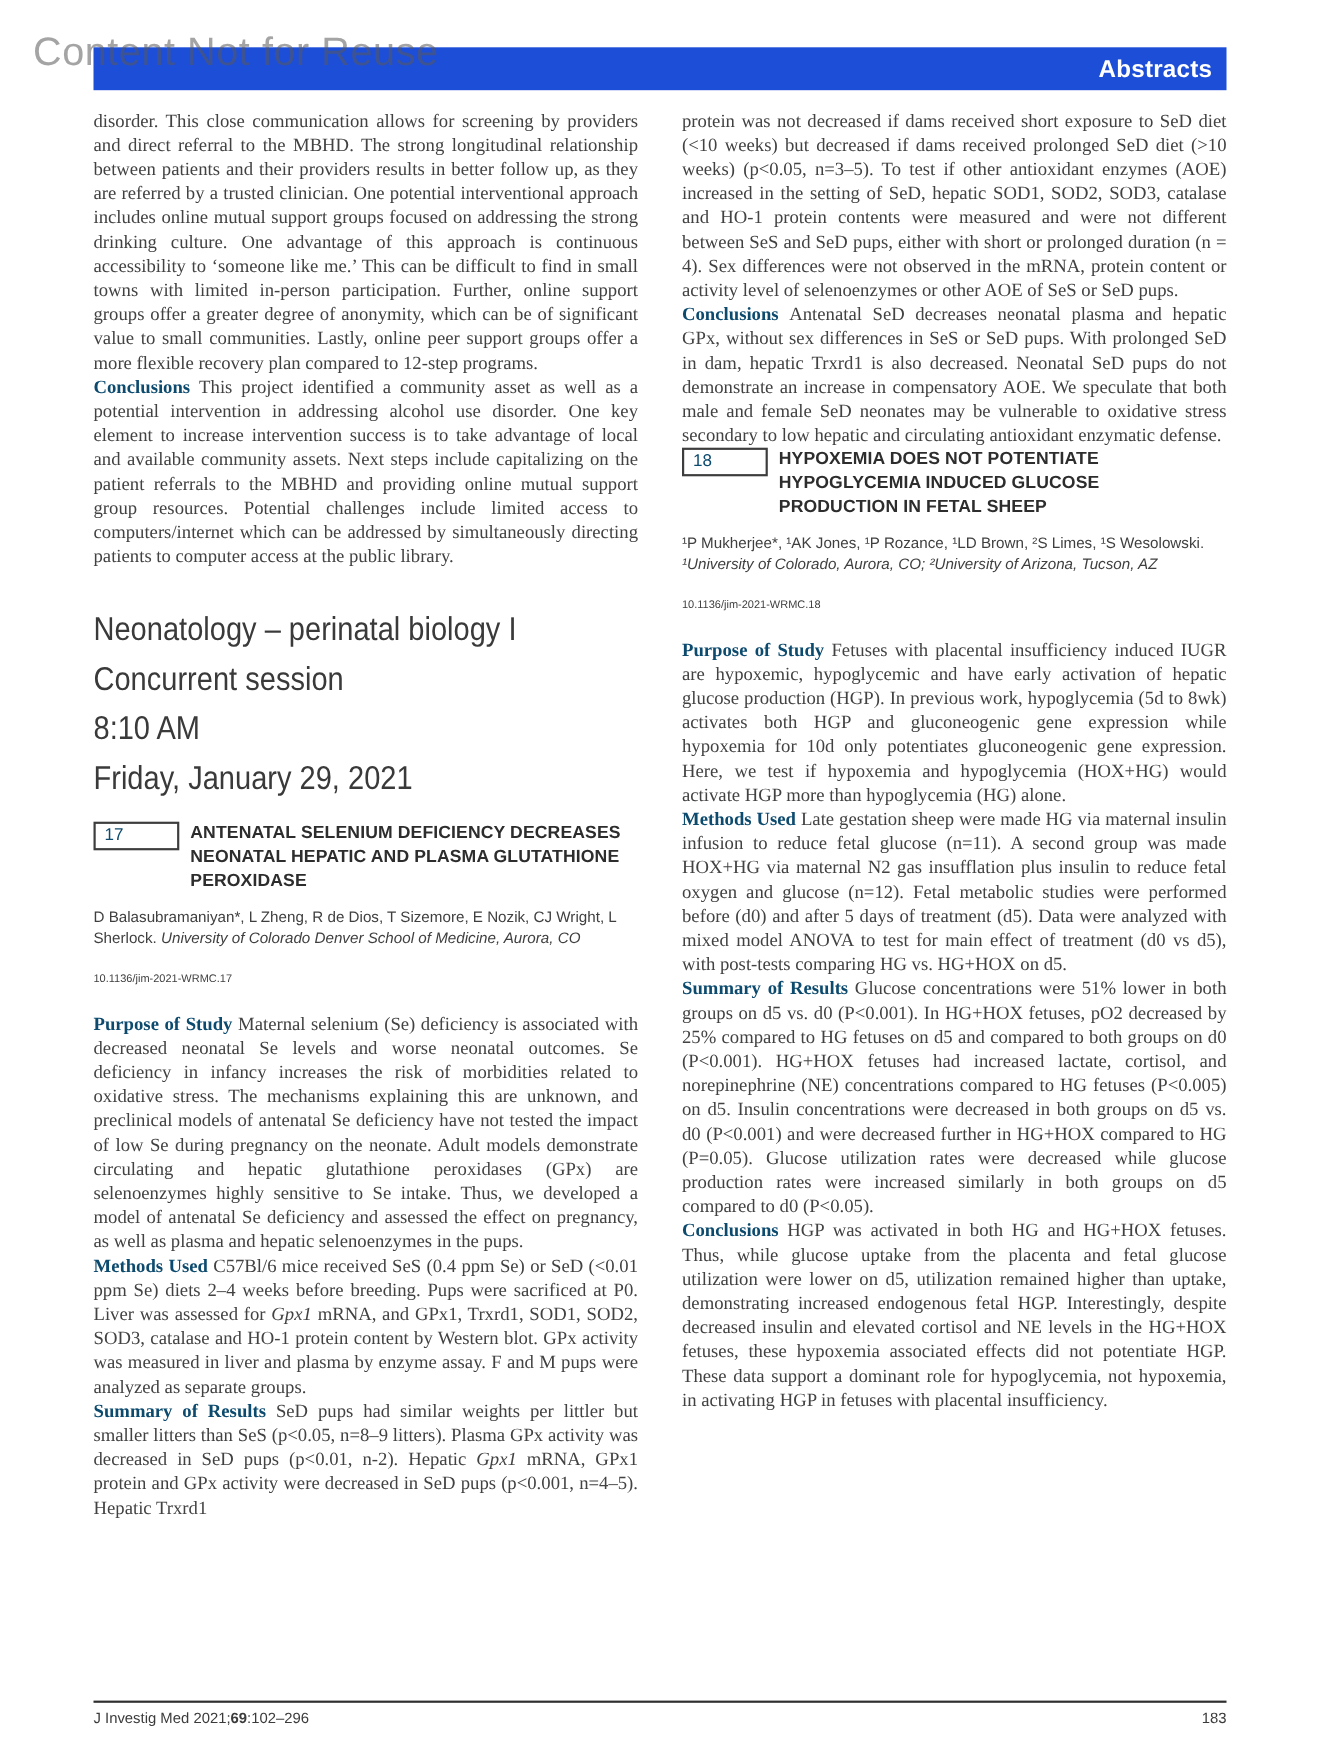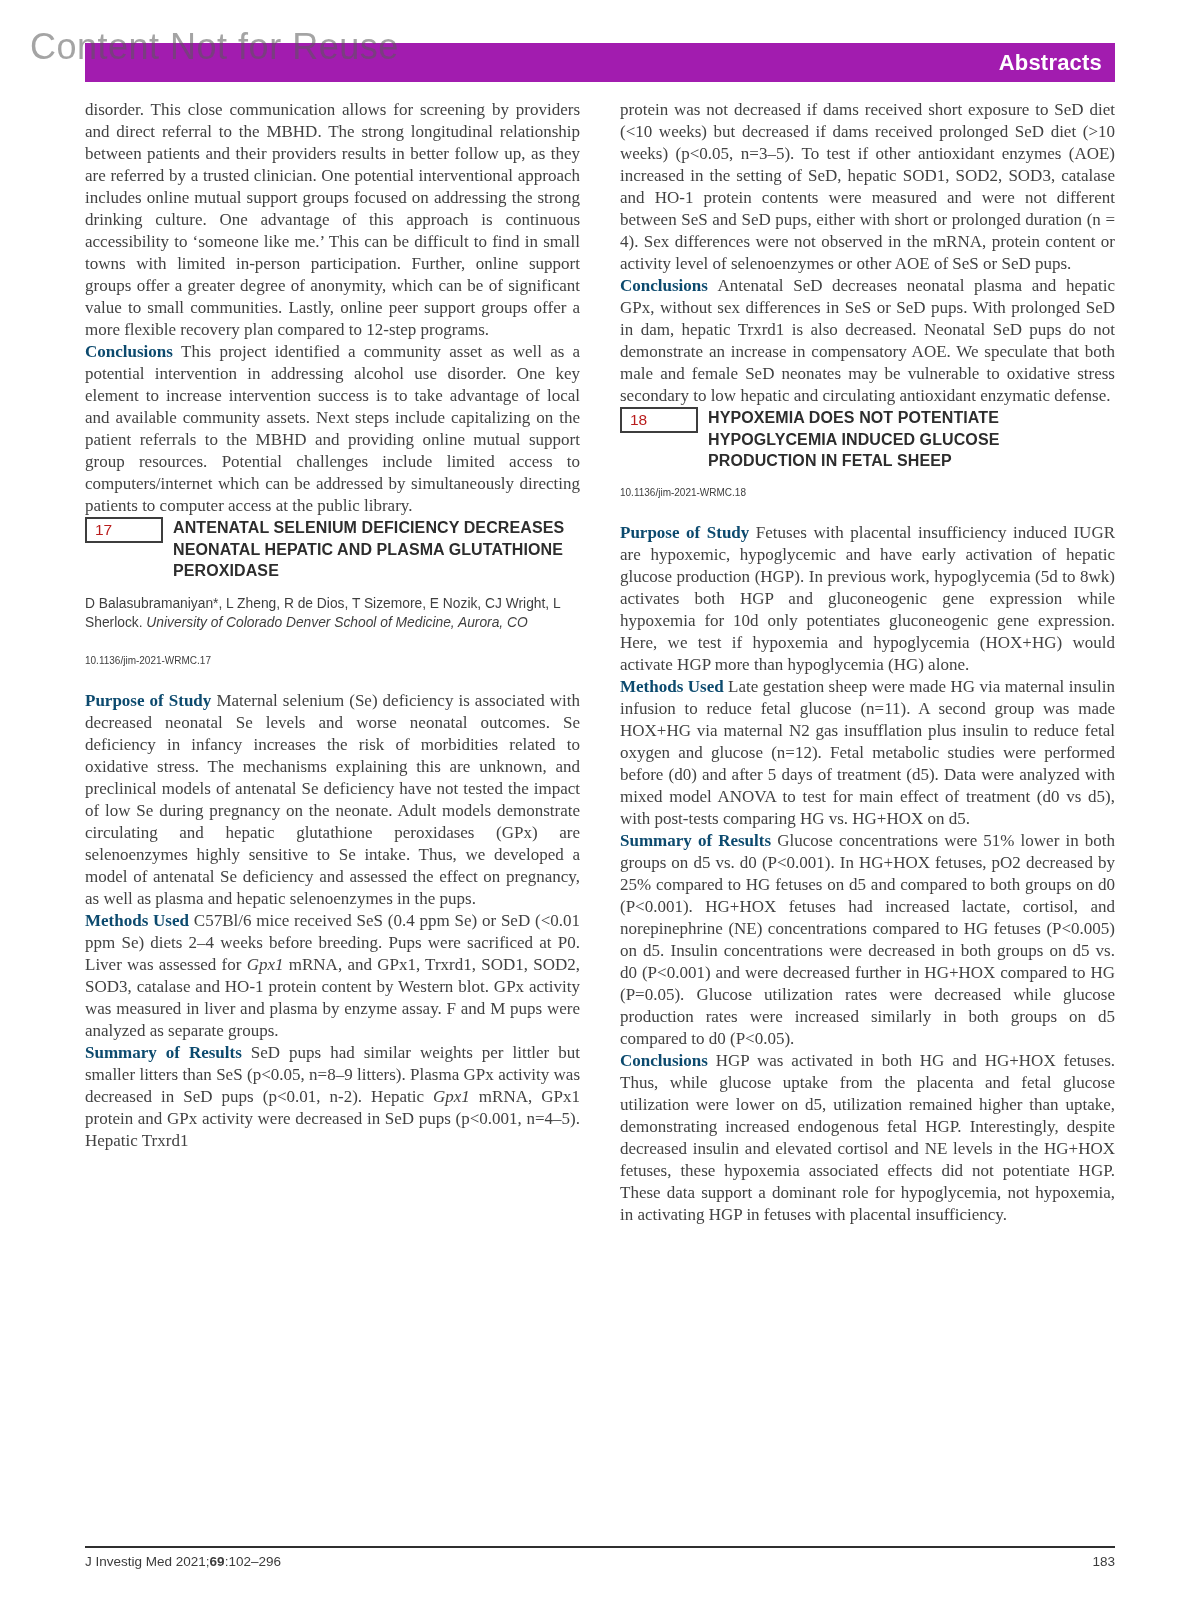--- a/index.html
+++ b/index.html
@@ -7,21 +7,21 @@
     width:1200px; height:1601px; position:relative; background:#ffffff;
     font-family:"Liberation Serif", serif; overflow:hidden;
   }
   .watermark {
     position:absolute; left:30px; top:26px; z-index:3;
     font-family:"Liberation Sans", sans-serif; font-size:36px; font-weight:400;
     color:rgba(90,90,90,0.55); letter-spacing:0.5px; white-space:nowrap;
   }
   .header-bar {
     position:absolute; left:85px; top:43px; width:1030px; height:39px;
-    background:#a21caf; z-index:2;
+    background:#1d4ed8; z-index:2;
   }
   .header-title {
     position:absolute; right:13px; top:50%; transform:translateY(-50%);
     color:#ffffff; font-family:"Liberation Sans", sans-serif;
     font-weight:700; font-size:22px; letter-spacing:0.2px;
   }
   .col {
     position:absolute; top:99px; width:495px;
     color:#424242; font-size:17px; line-height:22px; text-align:justify;
   }
@@ -38,21 +38,21 @@
     font-size:30px; line-height:31px; margin-bottom:14px;
     transform:scaleX(0.88); transform-origin:0 50%; white-space:nowrap;
   }
   .abstract-section-gap { margin-top:50px; }
   .abstract-header {
     display:flex; align-items:flex-start; margin:0 0 12px 0;
     font-family:"Liberation Sans", sans-serif; text-align:left;
   }
   .abstract-number {
     flex:0 0 auto; width:66px; height:22px; border:2px solid #3d3d3d;
-    font-size:15.5px; line-height:22px; padding-left:8px; color:#b91c1c;
+    font-size:15.5px; line-height:22px; padding-left:8px; color:#0c4a6e;
   }
   .abstract-title {
     margin-left:10px; width:398px; font-weight:700; font-size:16px;
     line-height:21.5px; color:#2d2d2d; letter-spacing:0.1px; text-align:left;
   }
   .authors {
     font-family:"Liberation Sans", sans-serif; font-size:13.8px; line-height:19px;
     color:#3f3f3f; text-align:left; margin:0 0 20px 0;
   }
   .authors .affil { font-style:italic; }
@@ -81,20 +81,26 @@
 <div class="header-bar">
   <span class="header-title">Abstracts</span>
 </div>
 
 <div class="col col-left">
   <div>
       <p class="body-para"><span>disorder. This close communication allows for screening by providers and direct referral to the MBHD. The strong longitudinal relationship between patients and their providers results in better follow up, as they are referred by a trusted clinician. One potential interventional approach includes online mutual support groups focused on addressing the strong drinking culture. One advantage of this approach is continuous accessibility to ‘someone like me.’ This can be difficult to find in small towns with limited in-person participation. Further, online support groups offer a greater degree of anonymity, which can be of significant value to small communities. Lastly, online peer support groups offer a more flexible recovery plan compared to 12-step programs.</span></p>
       <p class="body-para"><span class="para-label">Conclusions </span><span>This project identified a community asset as well as a potential intervention in addressing alcohol use disorder. One key element to increase intervention success is to take advantage of local and available community assets. Next steps include capitalizing on the patient referrals to the MBHD and providing online mutual support group resources. Potential challenges include limited access to computers/internet which can be addressed by simultaneously directing patients to computer access at the public library.</span></p>
     </div>
 
+  <div class="session-block">
+    <div class="session-line">Neonatology – perinatal biology I</div>
+    <div class="session-line">Concurrent session</div>
+    <div class="session-line">8:10 AM</div>
+    <div class="session-line">Friday, January 29, 2021</div>
+  </div>
 
   <div class="abstract-header">
     <div class="abstract-number">17</div>
     <div class="abstract-title">ANTENATAL SELENIUM DEFICIENCY DECREASES NEONATAL HEPATIC AND PLASMA GLUTATHIONE PEROXIDASE</div>
   </div>
   <div class="authors">
     <span>D Balasubramaniyan*, L Zheng, R de Dios, T Sizemore, E Nozik, CJ Wright, L Sherlock. </span><span class="affil">University of Colorado Denver School of Medicine, Aurora, CO</span>
   </div>
   <div class="doi">10.1136/jim-2021-WRMC.17</div>
   <div>
@@ -107,20 +113,23 @@
 <div class="col col-right">
   <div>
       <p class="body-para"><span>protein was not decreased if dams received short exposure to SeD diet (&lt;10 weeks) but decreased if dams received prolonged SeD diet (&gt;10 weeks) (p&lt;0.05, n=3–5). To test if other antioxidant enzymes (AOE) increased in the setting of SeD, hepatic SOD1, SOD2, SOD3, catalase and HO-1 protein contents were measured and were not different between SeS and SeD pups, either with short or prolonged duration (n = 4). Sex differences were not observed in the mRNA, protein content or activity level of selenoenzymes or other AOE of SeS or SeD pups.</span></p>
       <p class="body-para"><span class="para-label">Conclusions </span><span>Antenatal SeD decreases neonatal plasma and hepatic GPx, without sex differences in SeS or SeD pups. With prolonged SeD in dam, hepatic Trxrd1 is also decreased. Neonatal SeD pups do not demonstrate an increase in compensatory AOE. We speculate that both male and female SeD neonates may be vulnerable to oxidative stress secondary to low hepatic and circulating antioxidant enzymatic defense.</span></p>
     </div>
 
   <div class="abstract-header abstract-section-gap">
     <div class="abstract-number">18</div>
     <div class="abstract-title">HYPOXEMIA DOES NOT POTENTIATE HYPOGLYCEMIA INDUCED GLUCOSE PRODUCTION IN FETAL SHEEP</div>
   </div>
+  <div class="authors">
+    <span>¹P Mukherjee*, ¹AK Jones, ¹P Rozance, ¹LD Brown, ²S Limes, ¹S Wesolowski. </span><span class="affil">¹University of Colorado, Aurora, CO; ²University of Arizona, Tucson, AZ</span>
+  </div>
   <div class="doi">10.1136/jim-2021-WRMC.18</div>
   <div>
       <p class="body-para"><span class="para-label">Purpose of Study </span><span>Fetuses with placental insufficiency induced IUGR are hypoxemic, hypoglycemic and have early activation of hepatic glucose production (HGP). In previous work, hypoglycemia (5d to 8wk) activates both HGP and gluconeogenic gene expression while hypoxemia for 10d only potentiates gluconeogenic gene expression. Here, we test if hypoxemia and hypoglycemia (HOX+HG) would activate HGP more than hypoglycemia (HG) alone.</span></p>
       <p class="body-para"><span class="para-label">Methods Used </span><span>Late gestation sheep were made HG via maternal insulin infusion to reduce fetal glucose (n=11). A second group was made HOX+HG via maternal N2 gas insufflation plus insulin to reduce fetal oxygen and glucose (n=12). Fetal metabolic studies were performed before (d0) and after 5 days of treatment (d5). Data were analyzed with mixed model ANOVA to test for main effect of treatment (d0 vs d5), with post-tests comparing HG vs. HG+HOX on d5.</span></p>
       <p class="body-para"><span class="para-label">Summary of Results </span><span>Glucose concentrations were 51% lower in both groups on d5 vs. d0 (P&lt;0.001). In HG+HOX fetuses, pO2 decreased by 25% compared to HG fetuses on d5 and compared to both groups on d0 (P&lt;0.001). HG+HOX fetuses had increased lactate, cortisol, and norepinephrine (NE) concentrations compared to HG fetuses (P&lt;0.005) on d5. Insulin concentrations were decreased in both groups on d5 vs. d0 (P&lt;0.001) and were decreased further in HG+HOX compared to HG (P=0.05). Glucose utilization rates were decreased while glucose production rates were increased similarly in both groups on d5 compared to d0 (P&lt;0.05).</span></p>
       <p class="body-para"><span class="para-label">Conclusions </span><span>HGP was activated in both HG and HG+HOX fetuses. Thus, while glucose uptake from the placenta and fetal glucose utilization were lower on d5, utilization remained higher than uptake, demonstrating increased endogenous fetal HGP. Interestingly, despite decreased insulin and elevated cortisol and NE levels in the HG+HOX fetuses, these hypoxemia associated effects did not potentiate HGP. These data support a dominant role for hypoglycemia, not hypoxemia, in activating HGP in fetuses with placental insufficiency.</span></p>
     </div>
 </div>
 
 <div class="footer-rule"></div>

